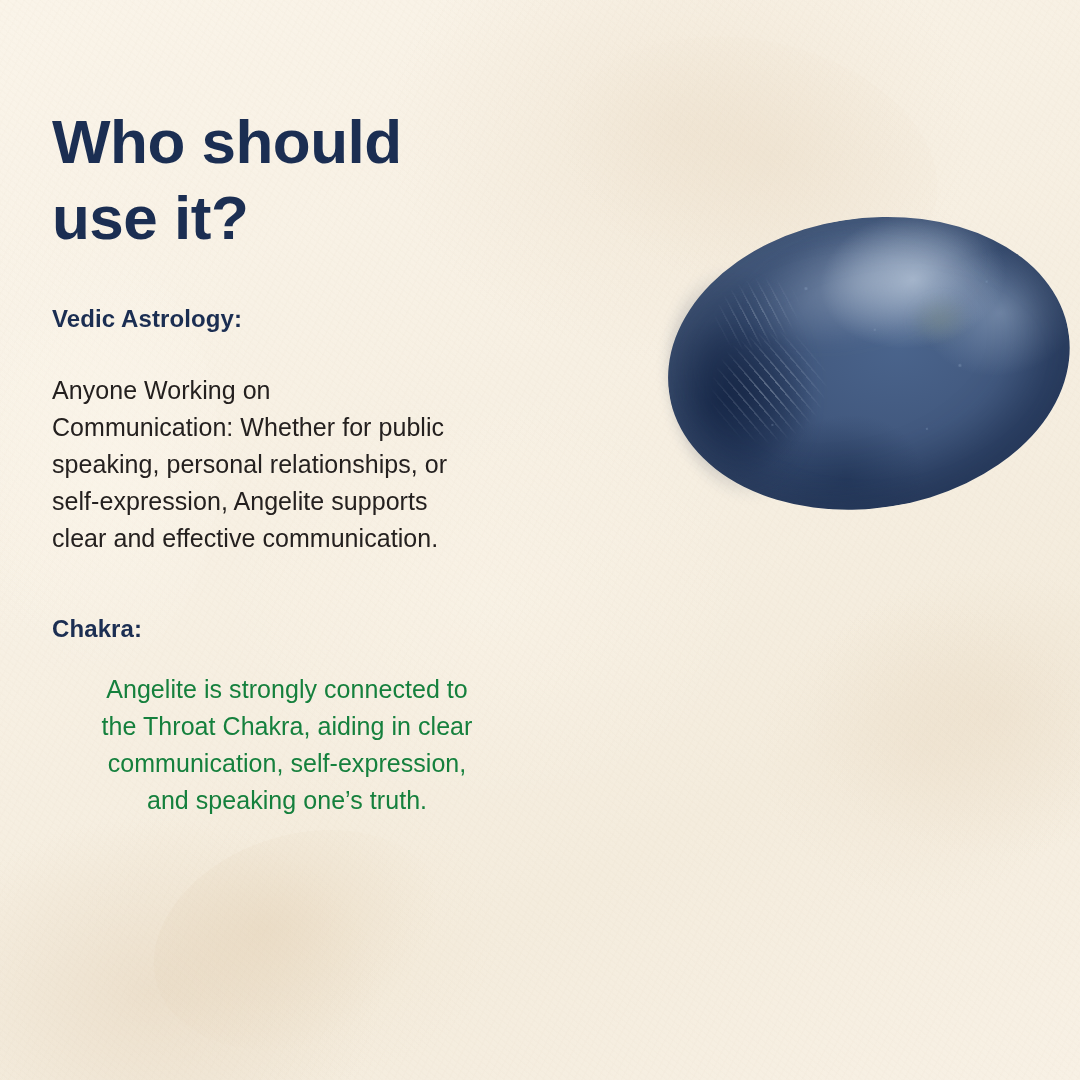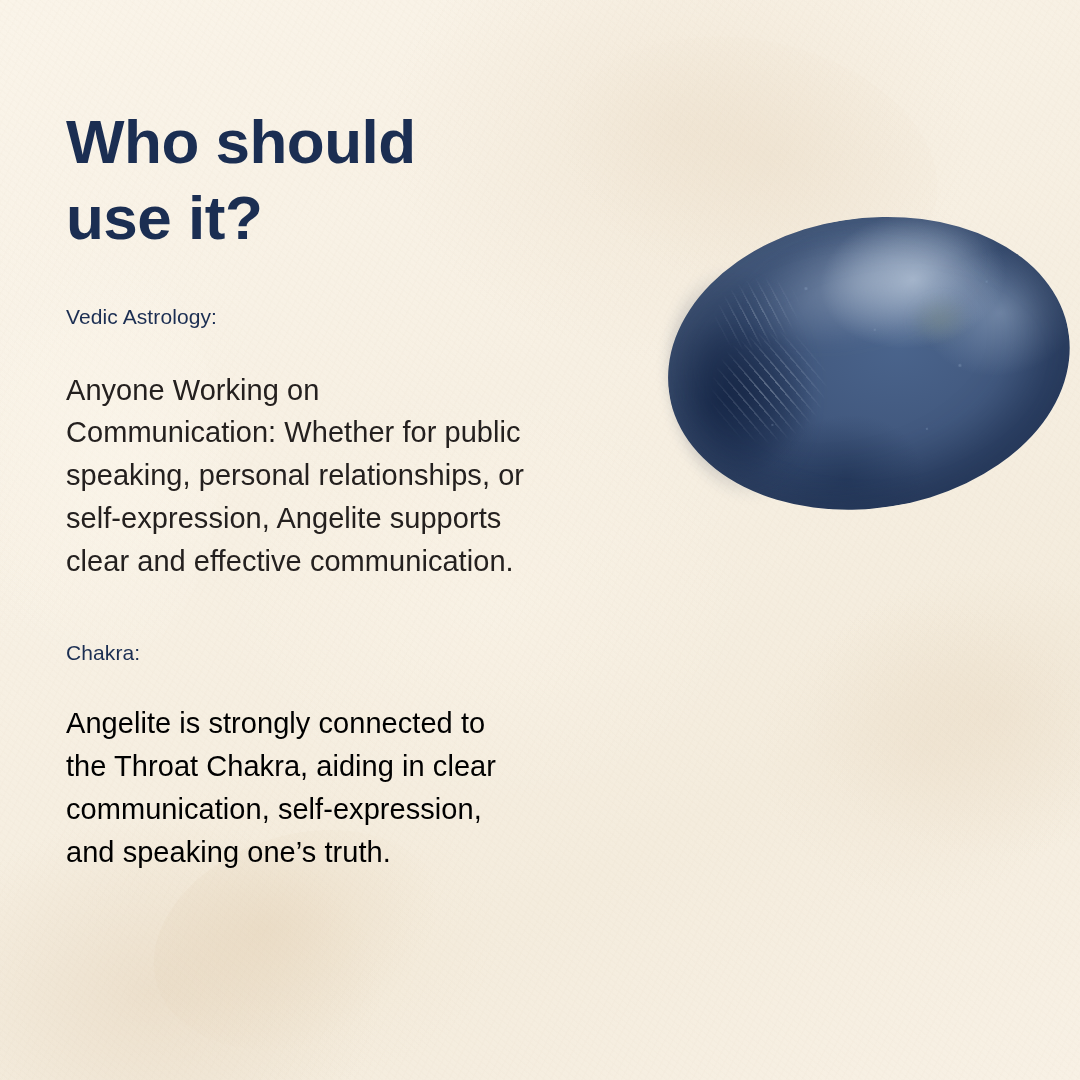--- a/index.html
+++ b/index.html
@@ -68,21 +68,21 @@
     background: radial-gradient(ellipse at 50% 50%, rgba(232,217,195,0.28), rgba(232,217,195,0) 72%);
   }
   .blotch-d {
     left: -40px; top: 250px; width: 260px; height: 420px;
     background: radial-gradient(ellipse at 60% 50%, rgba(252,247,237,0.45), rgba(252,247,237,0) 72%);
   }
 
   
   .text-column {
     position: absolute;
-    left: 66px;
+    left: 52px;
     top: 104px;
     width: 520px;
     z-index: 3;
   }
 
   .page-title {
     margin: 0;
     font-family: "Liberation Sans", sans-serif;
     font-size: 62px;
     line-height: 1.22;
@@ -90,47 +90,48 @@
     letter-spacing: -0.5px;
     color: #1b2e52;
     white-space: pre-line;
   }
 
   .section {
     margin-top: 0;
   }
   .section-heading {
     margin: 0;
-    font-size: 21px;
-    font-weight: 400;
+    font-size: 24px;
+    font-weight: 700;
     letter-spacing: 0.1px;
     color: #1b2e52;
     line-height: 1.3;
   }
   .section-body {
     margin: 0;
-    font-size: 29px;
+    font-size: 25px;
     line-height: 1.48;
     font-weight: 400;
     letter-spacing: 0.05px;
     white-space: pre-line;
   }
 
   .section-vedic { margin-top: 48px; }
   .section-vedic .section-body {
     margin-top: 38px;
     color: #24201f;
     width: 500px;
   }
 
   .section-chakras { margin-top: 56px; }
   .section-chakras .section-body {
-    margin-top: 36px;
-    color: #000000;
+    margin-top: 26px;
+    color: #15803d;
     width: 470px;
+    text-align: center;
   }
 
   
   .stone-wrap {
     position: absolute;
     left: 668px;
     top: 208px;
     width: 404px;
     height: 324px;
     z-index: 2;

